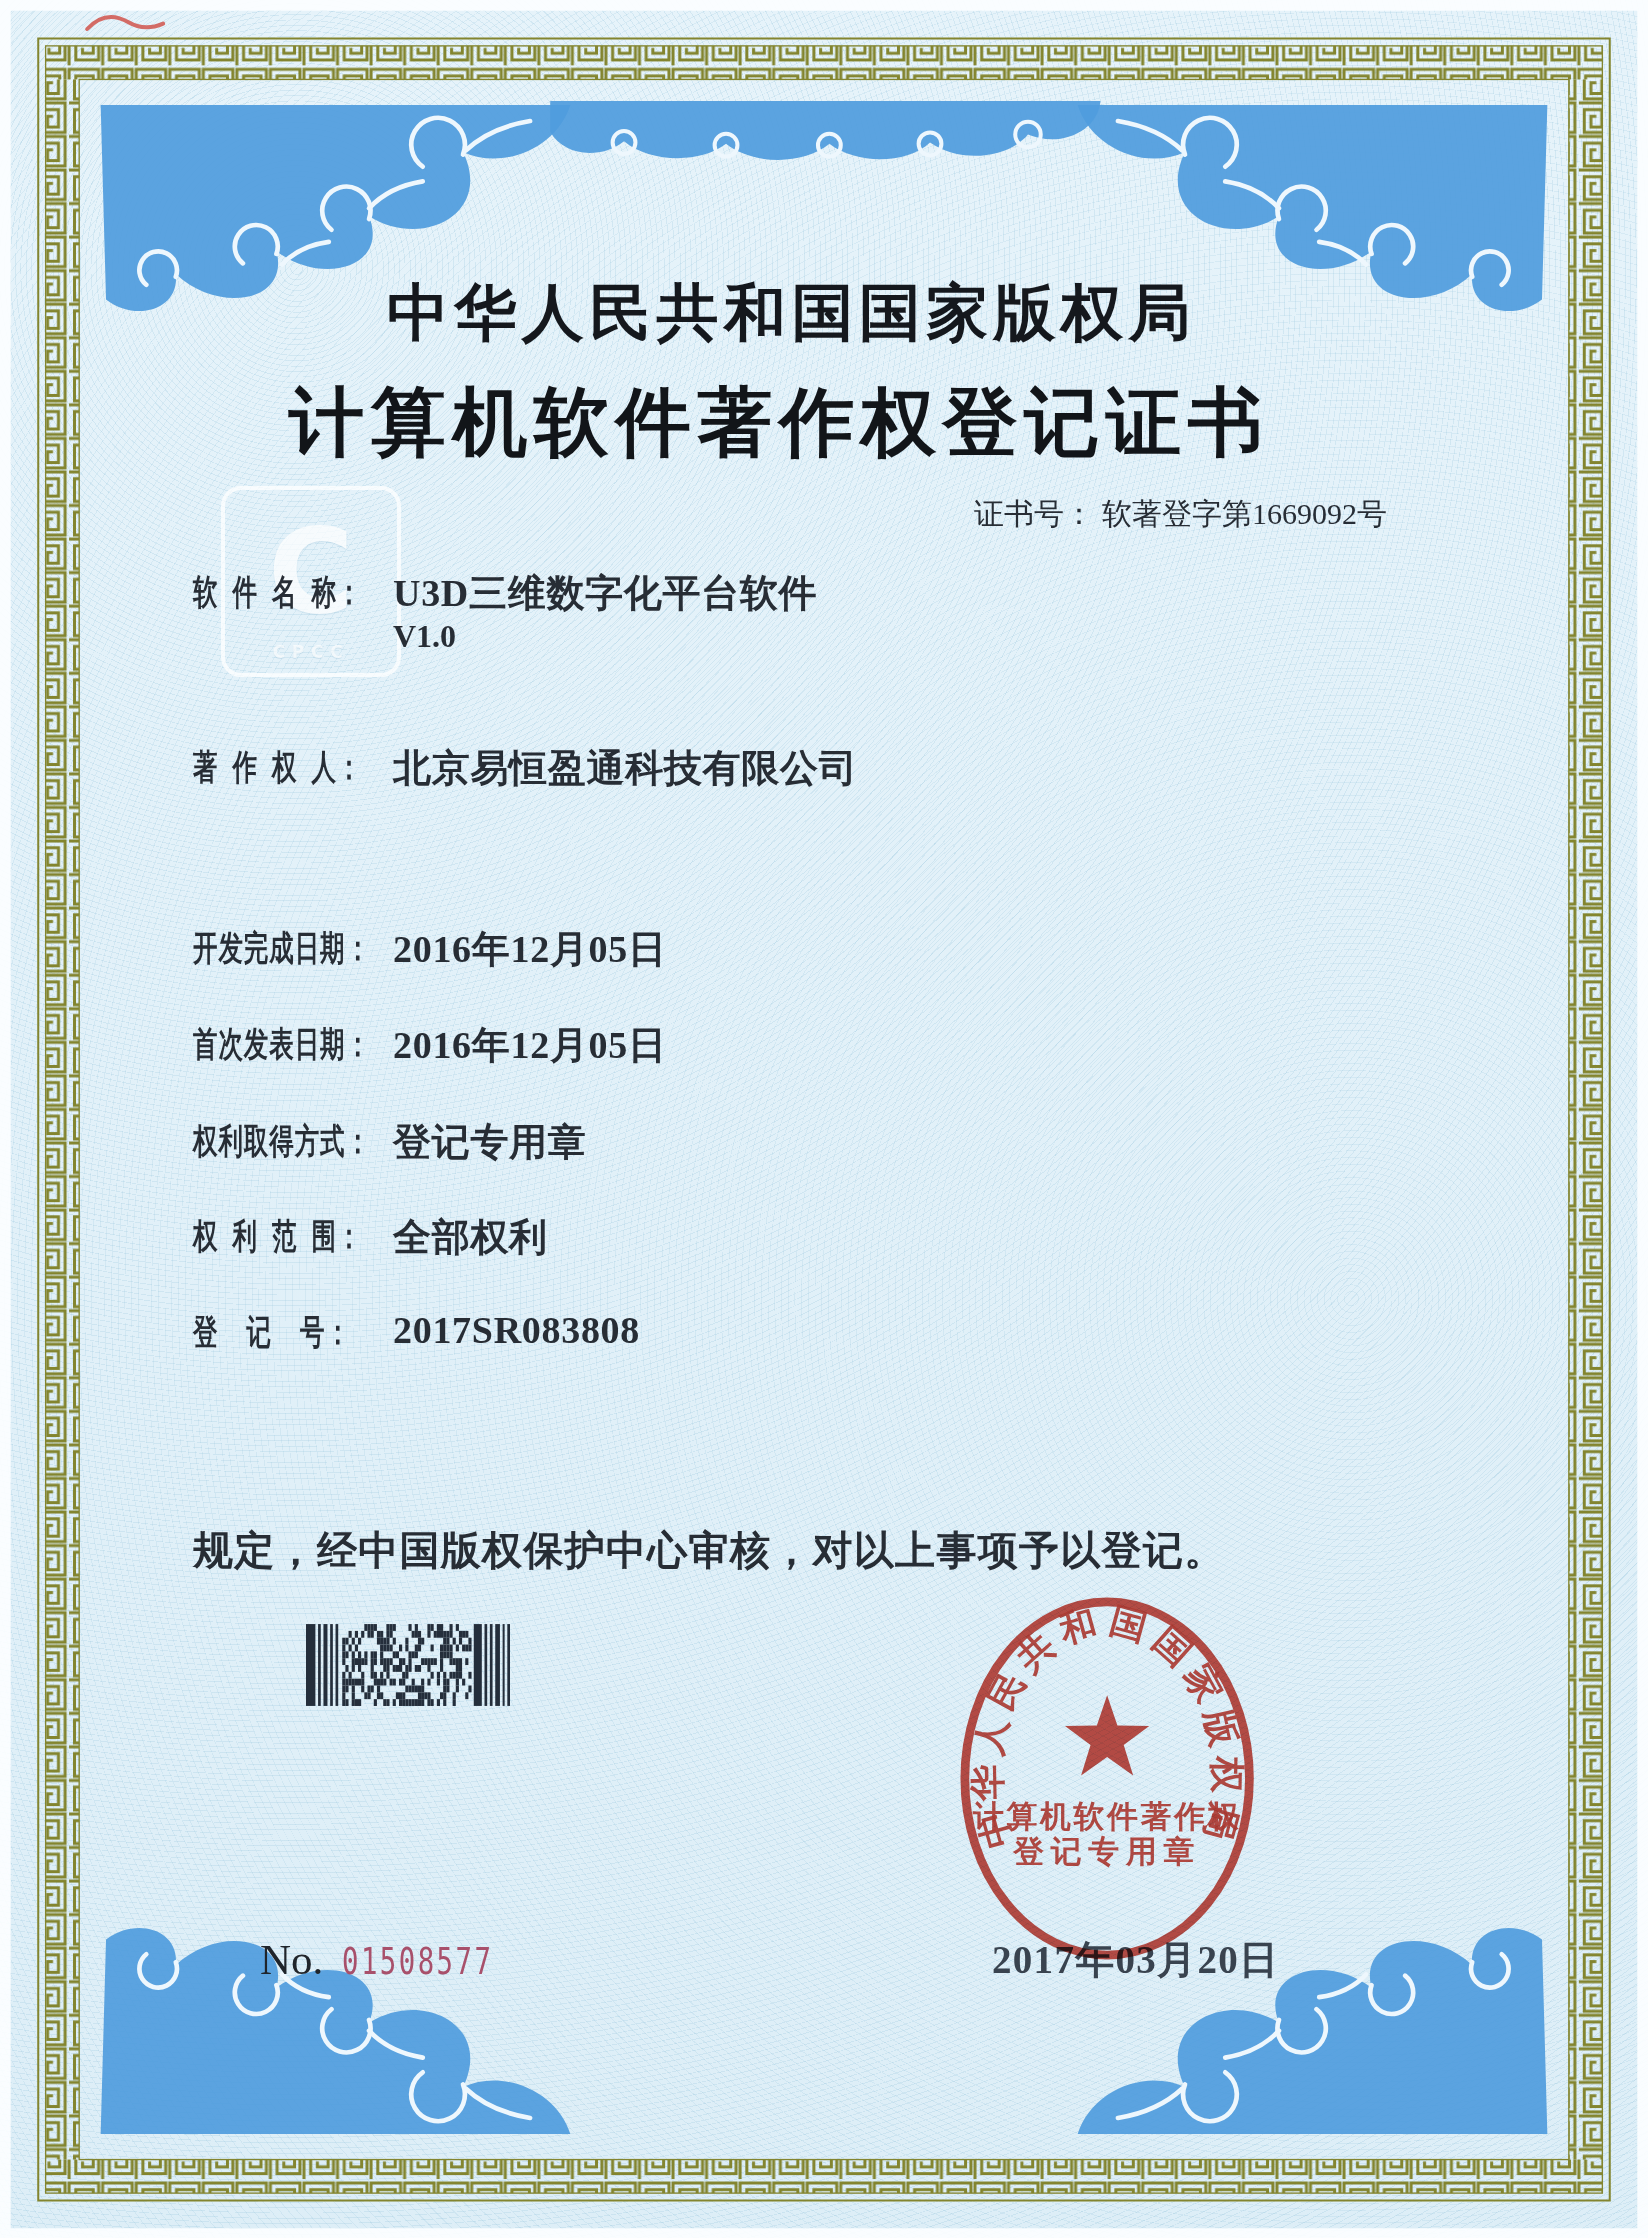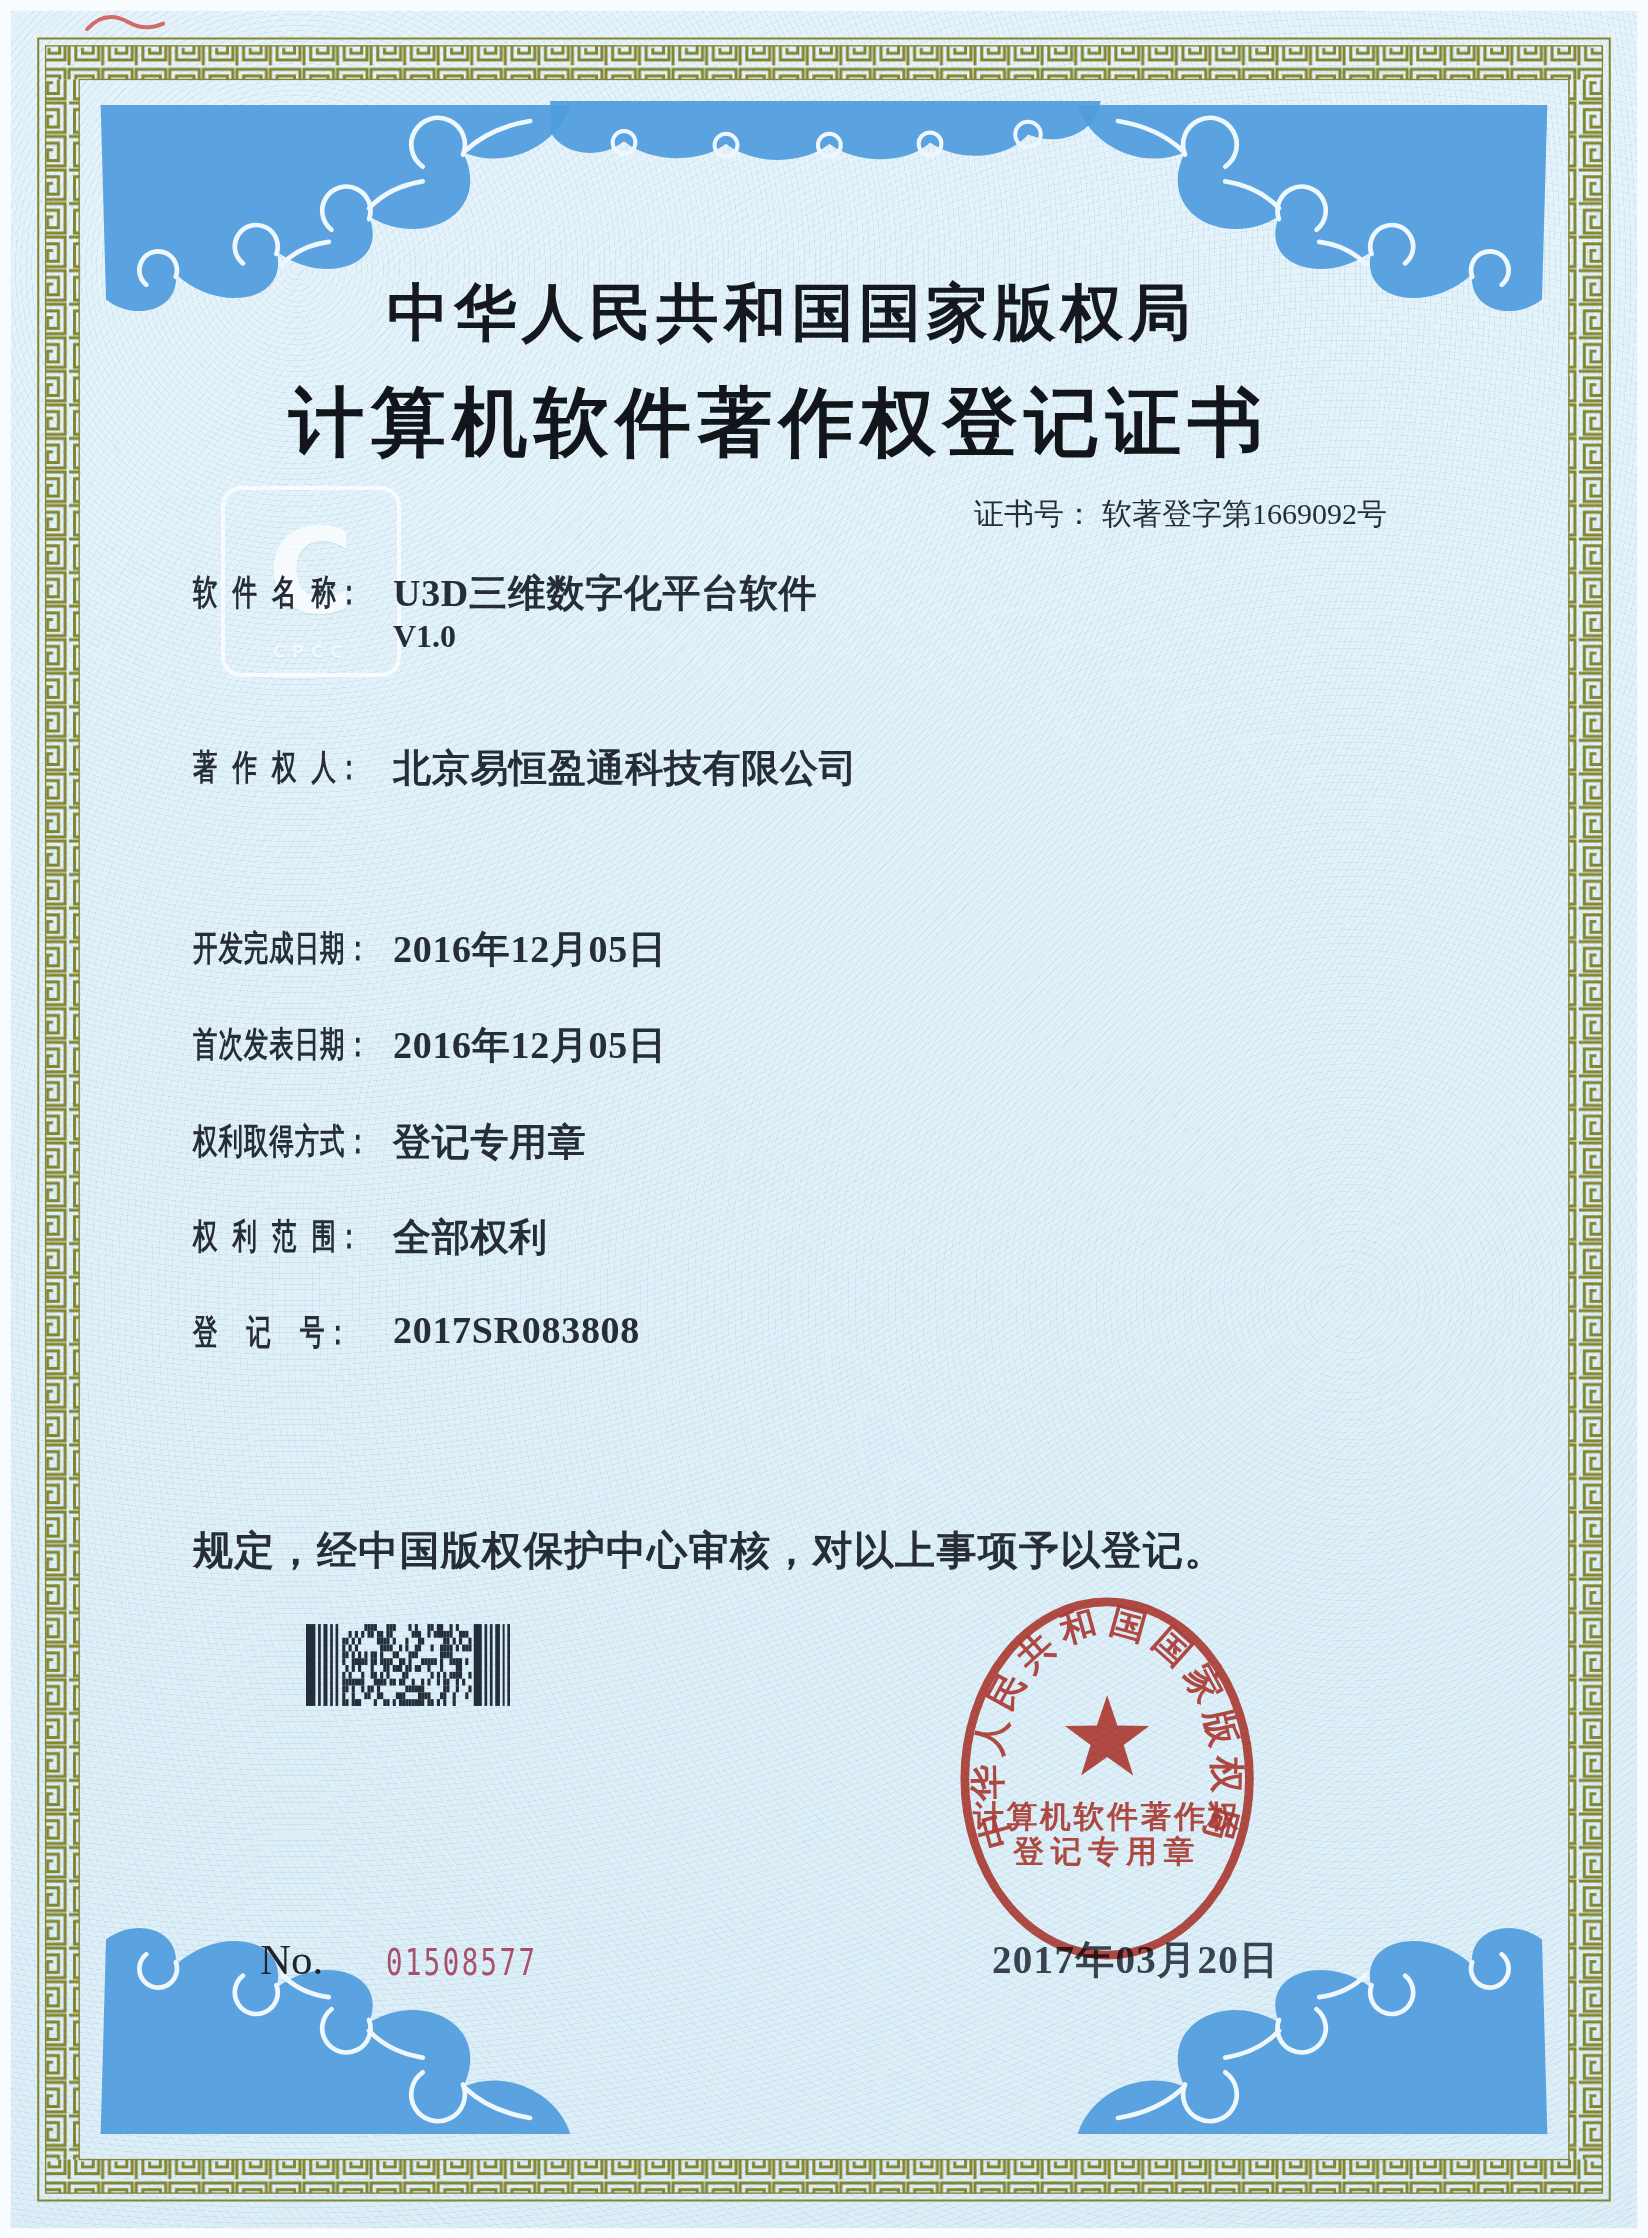--- a/index.html
+++ b/index.html
@@ -60,21 +60,21 @@
   .body-line1{left:242px;top:1427px;font-size:39px;color:#272d35;font-weight:600;letter-spacing:0.7px;z-index:3;white-space:pre;}
   .body-line2{left:193px;top:1523px;font-size:40px;color:#272d35;font-weight:600;letter-spacing:1.3px;z-index:3;white-space:pre;}
   
   .barcode{left:306px;top:1624px;z-index:3;}
   
   .issue-date{
     left:992px;top:1933px;font-size:39px;color:#39434f;font-weight:700;letter-spacing:1.3px;z-index:3;white-space:pre;
   }
   .seal-svg{left:938px;top:1577px;z-index:4;mix-blend-mode:multiply;opacity:.96;}
   
-  .serial-row{left:260px;top:1935px;z-index:3;display:flex;align-items:center;gap:44px;}
+  .serial-row{left:260px;top:1935px;z-index:3;display:flex;align-items:flex-start;}
   .serial-row .no-lbl{font-size:43px;color:#20252b;font-family:"Liberation Serif",serif;}
   .serial-row .no-num{
     margin-left:19px;margin-top:4px;font-size:38px;letter-spacing:3.4px;color:#a8506b;
     font-family:"DejaVu Sans Mono", monospace;transform:scaleX(.72);transform-origin:left center;
   }
   .corner-mark{left:79px;top:1.3px;z-index:3;}
 </style>
 </head>
 <body>
 

